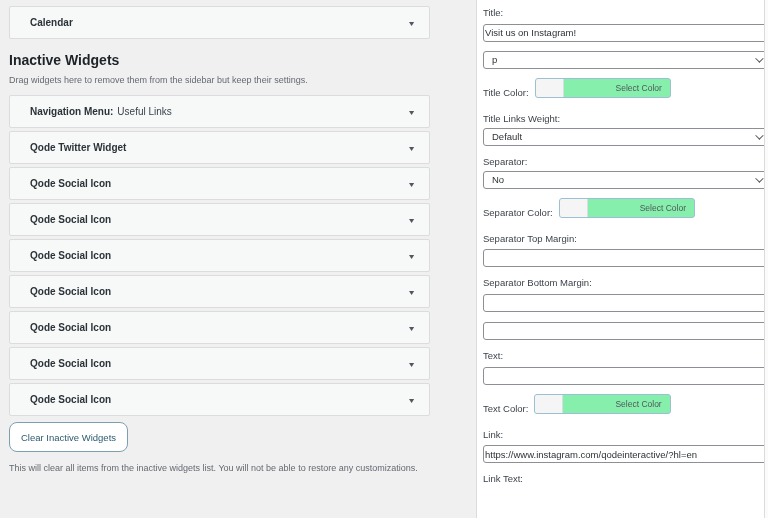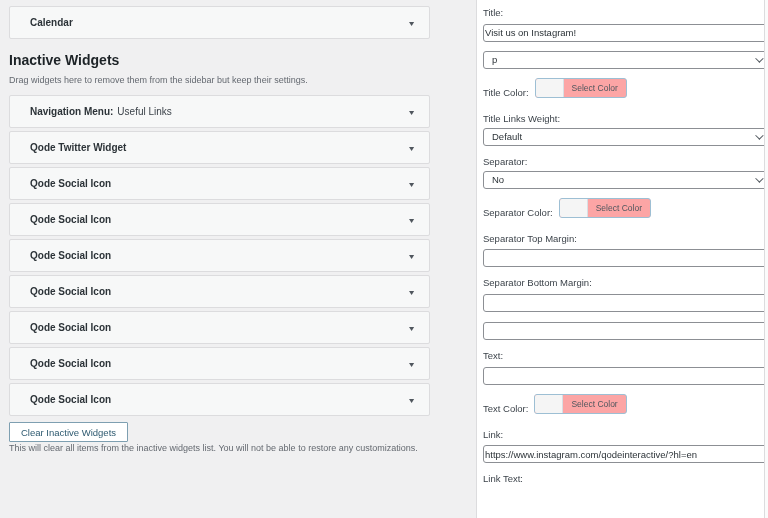--- a/index.html
+++ b/index.html
@@ -32,32 +32,32 @@
     transform:translateY(-50%) scaleX(1.25);
     font-size:7px; color:#50575e; line-height:1;
     cursor:pointer;
   }
 
   .section-title { font-size:14px; font-weight:700; color:#1d2327; margin:13px 0 0 0; line-height:17px; }
   .section-desc  { font-size:9px; color:#646970; margin:5px 0 9px 0; line-height:12px; }
 
   .clear-btn {
     margin-top:3px;
-    height:20px;
+    height:30px;
     padding:0 11px;
     background:#fff;
     border:1px solid #7e9fb1;
-    border-radius:1px;
+    border-radius:8px;
     color:#2e5a70;
     font-size:9.5px;
     font-family:"Liberation Sans", sans-serif;
     cursor:pointer;
     display:inline-flex; align-items:center;
   }
-  .clear-note { font-size:9px; color:#646970; line-height:12px; white-space:nowrap; }
+  .clear-note { font-size:9px; color:#646970; margin-top:10px; line-height:12px; white-space:nowrap; }
 
   
   .right-panel {
     position:absolute; left:476px; top:-1px;
     width:306px; height:520px;
     background:#fff;
     border-left:1px solid #dcdcde;
     border-right:1px solid #dcdcde;
     padding:7px 11px 0 6px;
   }
@@ -95,23 +95,24 @@
     transform:rotate(45deg) translateY(-2px);
     flex:0 0 auto;
   }
 
   .color-row { display:flex; align-items:flex-end; height:20px; margin:2px 0 14px 0; }
   .clabel { font-size:9.5px; color:#3c434a; margin-right:6px; }
   .color-btn {
     display:inline-flex; align-items:stretch;
     height:20px;
     border:1px solid #9dbfd4; border-radius:3px;
-    background:#fca5a5; overflow:hidden;
+    background:#86efac; overflow:hidden;
     padding:0; cursor:pointer;
     font-family:"Liberation Sans", sans-serif;
+    gap:44px;
   }
   .swatch { width:28px; background:#f5f5f5; border-right:1px solid #d8dfe4; }
   .cbtxt { font-size:8.5px; color:#50575e; padding:0 8px; display:flex; align-items:center; white-space:nowrap; }
 </style>
 </head>
 <body>
 
 <div class="left-col">
 
   <div class="widget-box top">

